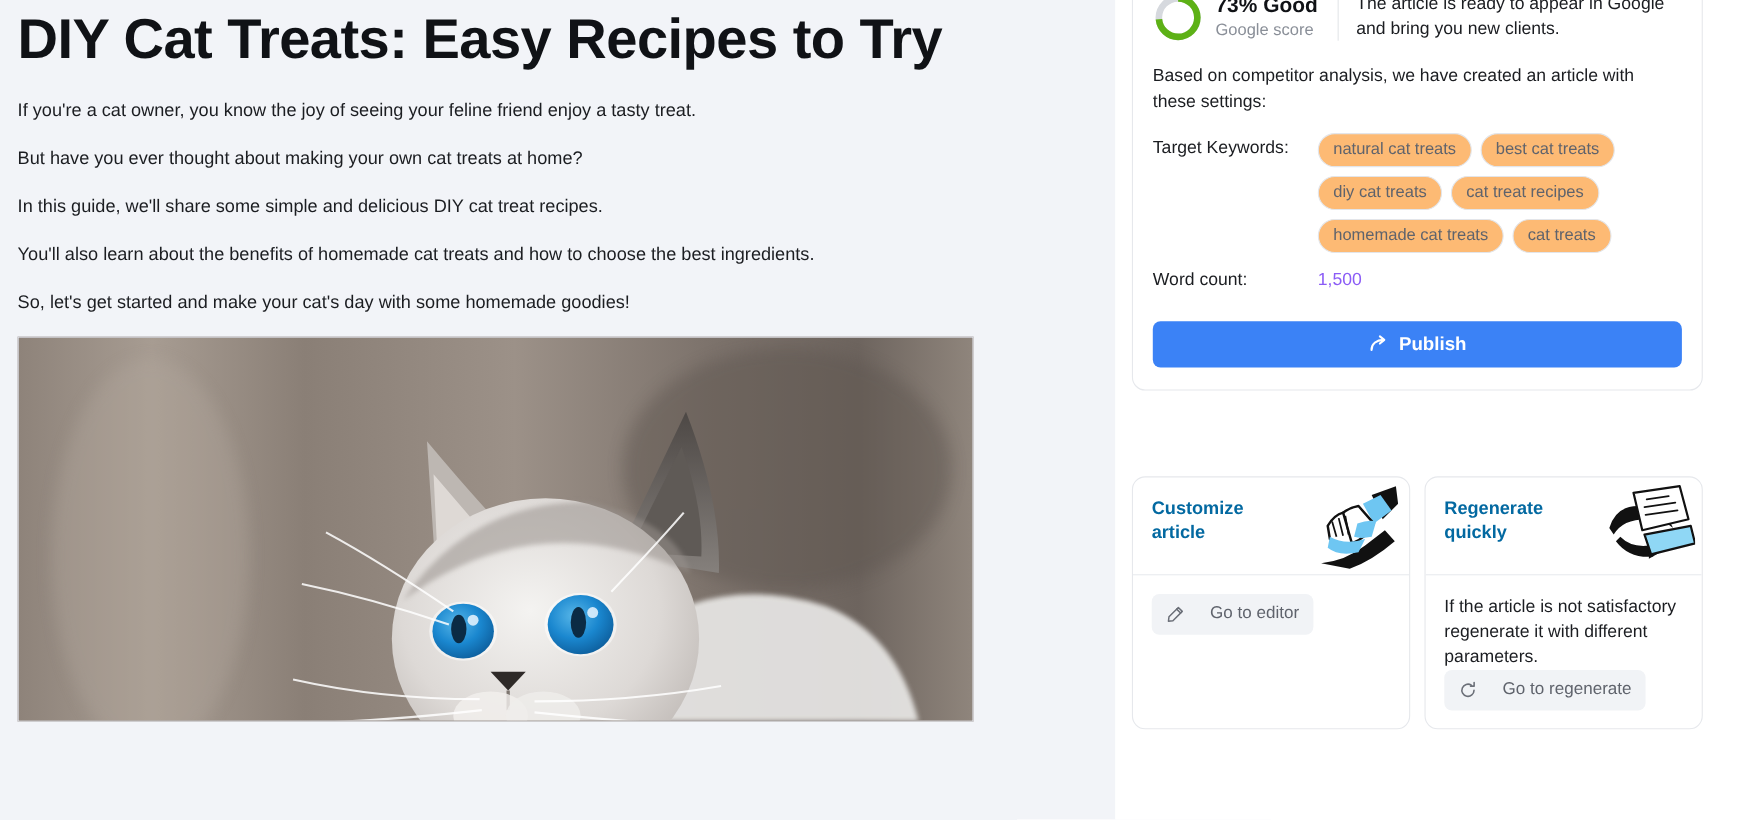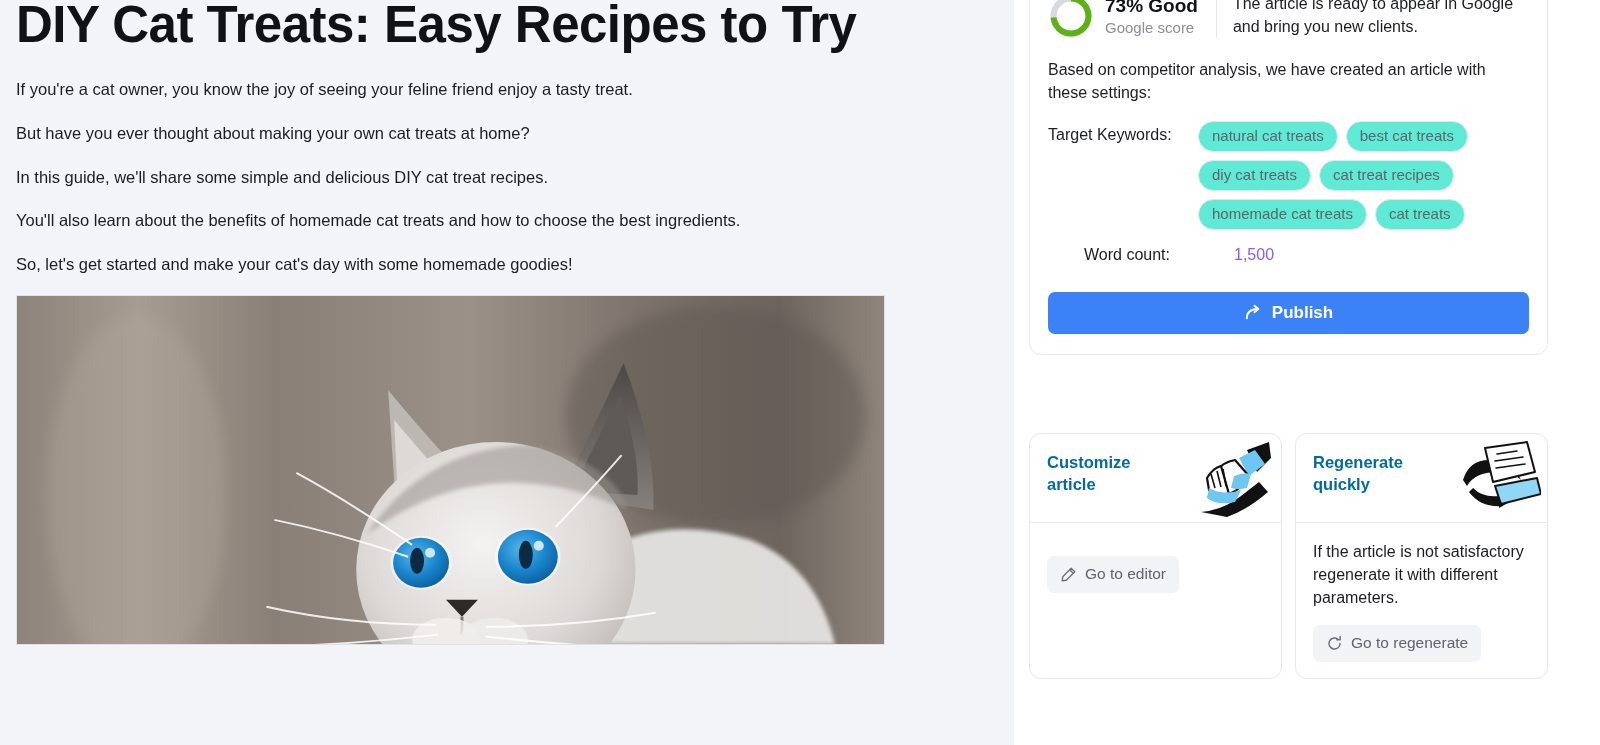--- a/index.html
+++ b/index.html
@@ -8,21 +8,21 @@
     background: #ffffff;
     font-family: "Liberation Sans", sans-serif;
     overflow: hidden;
   }
   .page { position: relative; width: 1600px; height: 745px; display: flex; }
 
   
   .article-pane {
     width: 1014px; height: 745px;
     background: #f2f4f8;
-    padding: 3px 16px;
+    padding: 14px 16px;
     overflow: hidden;
   }
   .article-title {
     font-size: 51px;
     font-weight: bold;
     line-height: 1.16;
     letter-spacing: -0.5px;
     color: #101216;
     margin-top: -8px;
     margin-bottom: 22px;
@@ -80,23 +80,23 @@
   .kv-val { font-size: 16px; color: #8b5cf6; line-height: 1.55; padding-top: 2px; }
   .chips { display: flex; flex-wrap: wrap; gap: 8px; flex: 1; }
   .chip {
     border: 1px solid #e3e5e9;
     border-radius: 999px;
     padding: 5px 13px 6px 13px;
     font-size: 15px;
     color: #5f636c;
     line-height: 1.2;
     white-space: nowrap;
-    background: #5eead4;
-  }
-  .kv-row.metric { margin-top: 11px; margin-bottom: 0; margin-left: 36px; }
+    background: #fdba74;
+  }
+  .kv-row.metric { margin-top: 11px; margin-bottom: 0; }
   .kv-row.metric + .kv-row.metric { margin-top: 16px; }
   .brand-val { display: flex; align-items: center; gap: 6px; }
   .paw { font-size: 15px; }
 
   .publish-btn {
     margin-top: 24px;
     width: 100%;
     height: 42px;
     background: #3b82f6;
     border: none;
@@ -128,31 +128,31 @@
     height: 89px;
     border-bottom: 1px solid #e9ebef;
     position: relative;
   }
   .mini-title { font-size: 16.5px; font-weight: bold; color: #0369a1; line-height: 1.32; max-width: 120px; }
   .mini-illus { position: absolute; right: 6px; top: 4px; width: 86px; height: 80px; }
   .mini-illus svg { display: block; width: 100%; height: 100%; }
   .mini-body { padding: 17px 17px 16px 17px; }
   .mini-desc { font-size: 16px; line-height: 1.44; color: #1b1d21; }
   .mini-btn {
-    margin-top: 16px;
+    margin-top: 0;
     background: #f1f3f6;
     border: none;
     border-radius: 7px;
     padding: 9px 13px;
     font-size: 15.5px;
     color: #5f636c;
     font-family: "Liberation Sans", sans-serif;
     display: inline-flex;
     align-items: center;
-    gap: 8px;
+    gap: 23px;
     cursor: pointer;
     line-height: 1.2;
   }
   .mini-btn svg { display: block; }
 </style>
 </head>
 <body>
 
 <div class="page">
 

